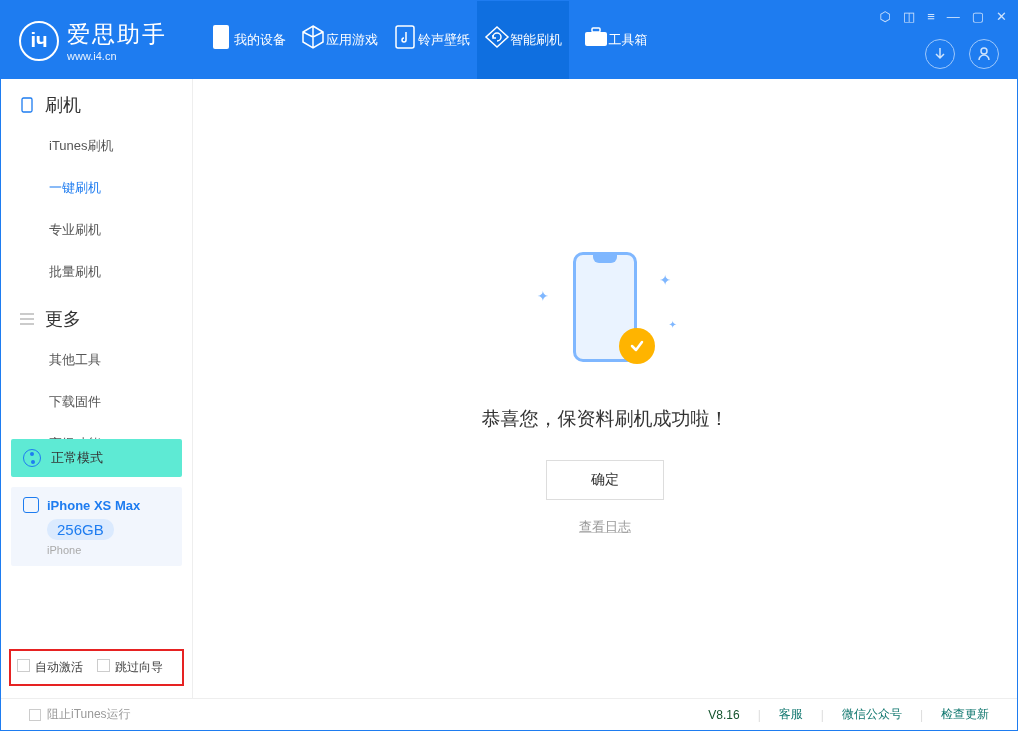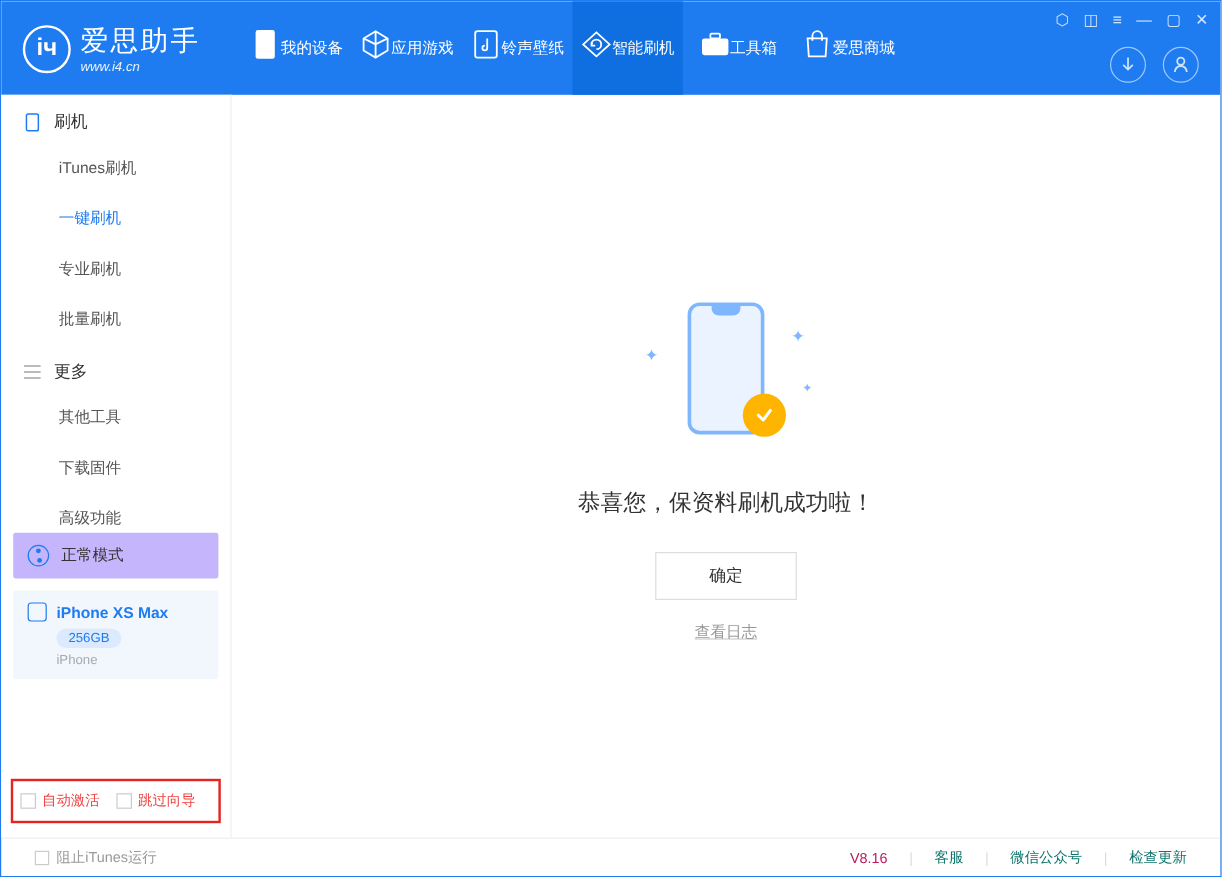--- a/index.html
+++ b/index.html
@@ -4,50 +4,50 @@
 <style>
 * { margin: 0; padding: 0; box-sizing: border-box; font-family: "Microsoft YaHei", Arial, sans-serif; }
 body { background: #fff; width: 1018px; height: 731px; overflow: hidden; border: 1px solid #1e7cf0; position: relative; }
 
 
 .header { background: #1e7cf0; height: 78px; display: flex; align-items: flex-start; color: #fff; position: relative; }
 .logo-block { display: flex; align-items: center; padding: 18px 18px 0 18px; }
 .logo-circle { width: 40px; height: 40px; border: 2px solid #fff; border-radius: 50%; display: flex; align-items: center; justify-content: center; font-weight: bold; font-size: 20px; }
 .logo-text { margin-left: 8px; }
 .logo-text .cn { font-size: 23px; font-weight: 500; letter-spacing: 2px; }
-.logo-text .url { font-size: 11px; opacity: .9; font-style: italic; }
+.logo-text .url { font-size: 11px; opacity: .9; }
 .nav { display: flex; margin-left: 16px; height: 78px; }
 .nav-tab { width: 92px; height: 78px; display: flex; flex-direction: row; align-items: center; justify-content: center; font-size: 13px; cursor: pointer; }
 .nav-tab.active { background: #0f6fe0; }
 .nav-tab .nav-ico { width: 26px; height: 26px; margin-bottom: 6px; display: flex; align-items: center; justify-content: center; }
 .titlebar-icons { position: absolute; top: 8px; right: 10px; display: flex; gap: 12px; font-size: 13px; color: #cfe3fc; }
 .titlebar-icons span { cursor: pointer; }
 .header-right { position: absolute; right: 18px; bottom: 10px; display: flex; gap: 14px; }
 .circ-btn { width: 30px; height: 30px; border: 1.5px solid #9ec8fb; border-radius: 50%; display: flex; align-items: center; justify-content: center; cursor: pointer; }
 
 
 .sidebar { position: absolute; top: 78px; left: 0; width: 192px; bottom: 32px; border-right: 1px solid #eee; background: #fff; }
-.side-section-hdr { display: flex; align-items: center; padding: 14px 18px 8px 18px; font-size: 14px; color: #333; font-weight: 500; }
+.side-section-hdr { display: flex; align-items: center; padding: 14px 18px 8px 18px; font-size: 18px; color: #333; font-weight: 500; }
 .side-section-hdr .s-ico { width: 16px; height: 16px; margin-right: 10px; display: flex; align-items: center; justify-content: center; }
 .side-item { padding: 12px 10px 12px 48px; font-size: 13px; color: #555; cursor: pointer; }
 .side-item.active { color: #1e7cf0; }
 
 .device-box { position: absolute; bottom: 132px; left: 10px; right: 10px; }
-.mode-row { background: #c4b5fd; padding: 10px 12px; display: flex; align-items: center; font-size: 13px; color: #333; border-radius: 2px; margin-bottom: 10px; }
+.mode-row { background: #5eead4; padding: 10px 12px; display: flex; align-items: center; font-size: 13px; color: #333; border-radius: 2px; margin-bottom: 10px; }
 .mode-ico { width: 18px; height: 18px; border: 1.5px solid #1e7cf0; border-radius: 50%; margin-right: 10px; display: flex; align-items: center; justify-content: center; position: relative; }
 .mode-ico::before { content: ""; position: absolute; width: 4px; height: 4px; background: #1e7cf0; border-radius: 50%; top: 2px; left: 6px; }
 .mode-ico::after { content: ""; position: absolute; width: 4px; height: 4px; background: #1e7cf0; border-radius: 50%; bottom: 2px; right: 5px; }
 .dev-row { background: #f2f6fd; padding: 10px 12px; border-radius: 2px; }
 .dev-row .dname { display: flex; align-items: center; font-size: 13px; color: #1e7cf0; font-weight: 600; }
 .dev-row .dname .d-ico { width: 16px; height: 16px; border: 1.5px solid #1e7cf0; border-radius: 3px; margin-right: 8px; }
-.dev-row .cap { display: inline-block; margin-top: 6px; margin-left: 24px; background: #dbeafe; color: #1e7cf0; font-size: 11px; padding: 2px 10px; border-radius: 10px; }
+.dev-row .cap { display: inline-block; margin-top: 6px; margin-left: 24px; background: #dbeafe; color: #1e7cf0; font-size: 15px; padding: 2px 10px; border-radius: 10px; }
 .dev-row .dtype { margin-left: 24px; margin-top: 4px; font-size: 11px; color: #aaa; }
 
 .bottom-checks { position: absolute; left: 8px; bottom: 12px; right: 8px; border: 2px solid #e62222; padding: 8px 6px; display: flex; gap: 14px; align-items: center; }
-.chk { display: flex; align-items: center; font-size: 12px; color: #ef4444; cursor: pointer; }
+.chk { display: flex; align-items: flex-start; font-size: 12px; color: #404040; cursor: pointer; }
 .chk .box { width: 13px; height: 13px; border: 1px solid #ccc; margin-right: 5px; }
 
 
 .main { position: absolute; top: 78px; left: 192px; right: 0; bottom: 32px; display: flex; flex-direction: column; align-items: center; justify-content: center; }
 .phone-ill { position: relative; width: 160px; height: 140px; margin-bottom: 24px; }
 .phone-body { position: absolute; left: 48px; top: 10px; width: 64px; height: 110px; border: 3px solid #7fb7ff; border-radius: 10px; background: #eaf3ff; }
 .phone-notch { position: absolute; left: 68px; top: 13px; width: 24px; height: 8px; background: #7fb7ff; border-radius: 0 0 6px 6px; }
 .check-badge { position: absolute; right: 30px; bottom: 18px; width: 36px; height: 36px; background: #ffb400; border-radius: 50%; display: flex; align-items: center; justify-content: center; }
 .sparkle { position: absolute; color: #7fb7ff; font-size: 14px; }
 .sp1 { left: 12px; top: 46px; } .sp2 { right: 14px; top: 30px; } .sp3 { right: 8px; bottom: 52px; font-size: 10px; }
@@ -56,21 +56,21 @@
 .ok-btn { border: 1px solid #ddd; background: #fff; padding: 10px 44px; font-size: 14px; color: #333; cursor: pointer; margin-bottom: 18px; }
 .log-link { font-size: 13px; color: #999; cursor: pointer; text-decoration: underline; text-decoration-color: #ccc; }
 
 
 .footer { position: absolute; left: 0; right: 0; bottom: 0; height: 32px; border-top: 1px solid #eee; display: flex; align-items: center; padding: 0 28px; font-size: 12px; color: #999; }
 .footer .f-check { display: flex; align-items: center; cursor: pointer; }
 .footer .f-check .box { width: 12px; height: 12px; border: 1px solid #ccc; margin-right: 6px; }
 .footer .right { margin-left: auto; display: flex; align-items: center; gap: 18px; }
 .footer .sep { color: #ddd; }
 .footer a { color: #0f766e; text-decoration: none; cursor: pointer; }
-.ver { color: #be185d; }
+.ver { color: #14532d; }
 </style>
 </head>
 <body>
 
 <div class="header">
   <div class="logo-block">
     <div class="logo-circle">iч</div>
     <div class="logo-text">
       <div class="cn">爱思助手</div>
       <div class="url">www.i4.cn</div>
@@ -113,29 +113,20 @@
       <span>智能刷机</span>
     </div>
     <div class="nav-tab">
       <div class="nav-ico">
           <svg width="26" height="22" viewBox="0 0 26 22">
             <rect x="2" y="6" width="22" height="14" rx="2" fill="#fff"></rect>
             <rect x="9" y="2" width="8" height="4" rx="1" fill="none" stroke="#fff" stroke-width="1.5"></rect>
           </svg>
         </div>
       <span>工具箱</span>
-    </div>
-    <div class="nav-tab">
-      <div class="nav-ico">
-          <svg width="22" height="24" viewBox="0 0 22 24">
-            <path d="M3 7 L19 7 L18 22 L4 22 Z" fill="none" stroke="#fff" stroke-width="1.5"></path>
-            <path d="M7 9 L7 5 A4 4 0 0 1 15 5 L15 9" fill="none" stroke="#fff" stroke-width="1.5"></path>
-          </svg>
-        </div>
-      <span>爱思商城</span>
     </div>
   </div>
   <div class="titlebar-icons">
     <span>⬡</span>
     <span>◫</span>
     <span>≡</span>
     <span>―</span>
     <span>▢</span>
     <span>✕</span>
   </div>

